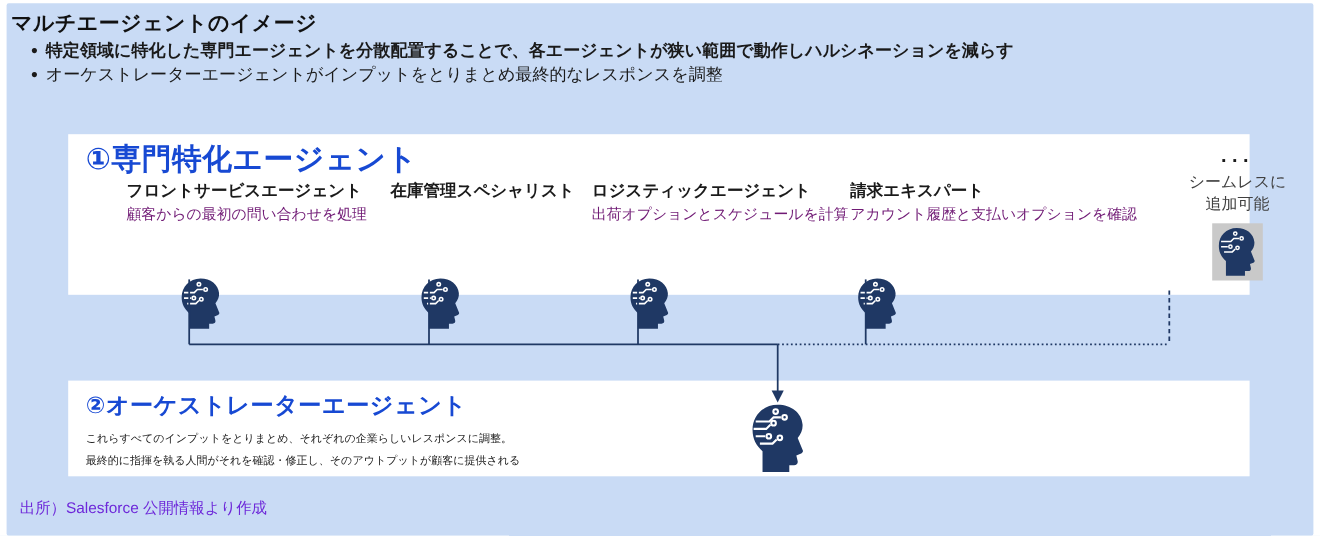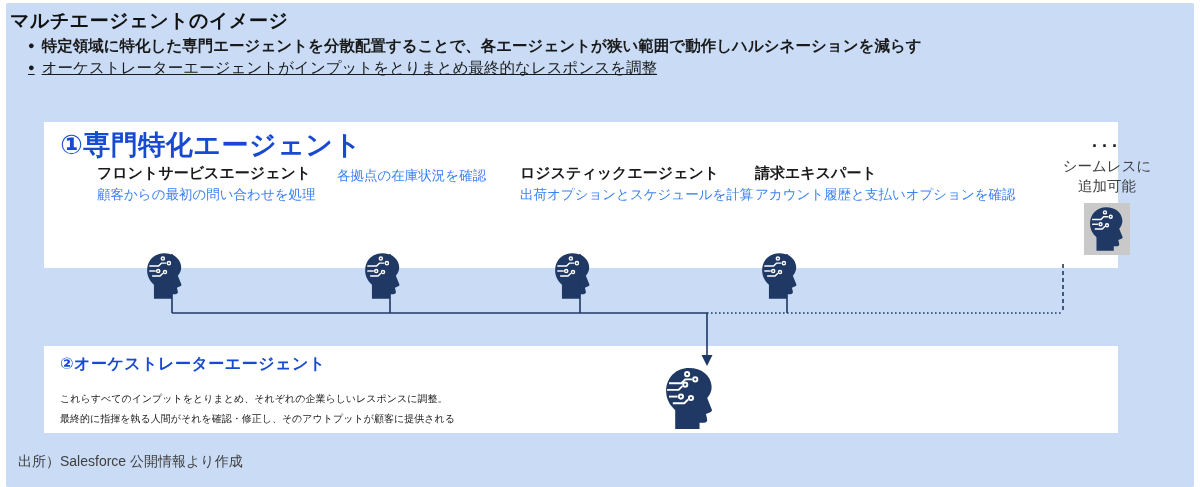--- a/index.html
+++ b/index.html
@@ -2,56 +2,56 @@
 <html><head>
 <meta charset="utf-8">
 <style>
   * { margin:0; padding:0; box-sizing:border-box; }
   body { background:#ffffff; font-family:"Liberation Sans","DejaVu Sans",sans-serif; }
   .canvas { position:relative; width:1200px; height:487px; background:#ffffff; overflow:hidden; }
   .panel { position:absolute; left:6px; top:3px; right:6px; bottom:0; background:#c9dbf5; border-radius:2px; z-index:0; }
   .title { position:absolute; left:10px; top:8px; font-size:19px; font-weight:700; color:#111; z-index:3; letter-spacing:0.5px; }
   .bullet { position:absolute; left:28px; font-size:15.5px; color:#1a1a1a; z-index:3; }
   .bullet .dot { font-size:11px; vertical-align:2px; margin-right:7px; }
-  .whitebox { position:absolute; left:44px; width:1074px; background:#ffffff; z-index:2;padding-left:41px; }
+  .whitebox { position:absolute; left:62px; width:1074px; background:#ffffff; z-index:2;padding-left:41px; }
   .box1 { top:122px; height:146px; }
   .box2 { top:346px; height:87px; }
   .h-blue { position:absolute; left:16px; font-weight:700; color:#1749d3; z-index:3; letter-spacing:0.5px; }
   .box1 .h-blue { top:5px; font-size:27px; }
-  .box2 .h-blue { top:8px; font-size:16px; }
+  .box2 .h-blue { top:8px; font-size:21px; }
   .agent-col { position:absolute; top:42px; z-index:3;margin-left:11px; }
   .agent-name { font-size:15px; font-weight:700; color:#1a1a1a; white-space:nowrap; }
-  .agent-desc { font-size:13.5px; color:#3b82f6; margin-top:3px; white-space:nowrap; }
+  .agent-desc { font-size:13.5px; color:#701a75; margin-top:3px; white-space:nowrap; }
   .head-wrap { position:absolute; top:88px; width:40px; height:48px; }
   .head-svg { width:100%; height:100%; display:block; }
   .more-col { position:absolute; left:1015px; top:14px; width:96px; text-align:center; z-index:3; }
   .more-dots { font-size:18px; font-weight:900; letter-spacing:5px; color:#1a1a1a; line-height:10px; height:12px; }
   .more-label { font-size:14.5px; color:#404040; margin-top:8px; line-height:20px; }
   .more-head { position:relative; margin:7px auto 0; width:46px; height:52px; background:#c9c9c9; display:flex; align-items:center; justify-content:center; }
   .more-head svg { width:38px; height:46px; }
   .connectors { position:absolute; left:0; top:0; width:1200px; height:487px; z-index:5; pointer-events:none; }
   .box2-text { position:absolute; left:16px; font-size:10px; color:#1a1a1a; z-index:3; white-space:nowrap; }
   .box2-line1 { top:46px; }
   .box2-line2 { top:66px;text-align:right; }
   .orch-head { position:absolute; left:619px; top:21px; width:54px; height:63px; z-index:4; }
-  .source { position:absolute; left:18px; top:453px; font-size:14px; color:#404040; z-index:3; }
+  .source { position:absolute; left:18px; top:453px; font-size:14px; color:#6d28d9; z-index:3; }
 </style>
 </head>
 <body>
 
 <div class="canvas">
 
   <div class="panel"></div>
 
   <div class="title">マルチエージェントのイメージ</div>
 
   <div class="bullet" style="top:36px;font-weight:bold;">
     <span class="dot">●</span><span>特定領域に特化した専門エージェントを分散配置することで、各エージェントが狭い範囲で動作しハルシネーションを減らす</span>
   </div>
-  <div class="bullet" style="top:58px;text-decoration:underline;">
+  <div class="bullet" style="top:58px;">
     <span class="dot">●</span><span>オーケストレーターエージェントがインプットをとりまとめ最終的なレスポンスを調整</span>
   </div>
 
   <div class="whitebox box1">
     <div class="h-blue">①専門特化エージェント</div>
 
     <div class="agent-col" style="left:42px;">
       <div class="agent-name">フロントサービスエージェント</div>
       <div class="agent-desc">顧客からの最初の問い合わせを処理</div>
       <div class="head-wrap" style="left:48px;">
@@ -64,21 +64,21 @@
               <circle cx="18.5" cy="26" r="2.2"></circle>
             <path d="M10 33 H21 L25 29"></path>
               <circle cx="28" cy="27.5" r="2.2"></circle>
             <circle cx="25" cy="8.5" r="2.2"></circle>
           </g>
         </svg>
       </div>
     </div>
 
     <div class="agent-col" style="left:282px;">
-      <div class="agent-desc">各拠点の在庫状況を確認</div>
+      <div class="agent-name">在庫管理スペシャリスト</div>
       <div class="head-wrap" style="left:26px;">
         <svg class="head-svg" viewBox="0 0 56 66">
           <path d="M27 1 C13 1 3 11.5 3 25 c0 8.5 3.6 15 9.5 20.2 L12.5 65 H38 v-6.5 h4.5 c2.6 0 4-1.6 3.4-4.2 l-1.2-5 4.6-1.9 c1.8-0.8 2.2-2.4 1.1-4 L46 32.6 c3.4-4.2 5-8 4.6-13 C49.6 8.6 39.9 1 27 1 Z" fill="#1f3864"></path>
           <g stroke="#ffffff" stroke-width="2" fill="none">
             <path d="M6 19 H19 L23 15 H30"></path>
               <circle cx="33.5" cy="15" r="2.2"></circle>
             <path d="M6 26 H15"></path>
               <circle cx="18.5" cy="26" r="2.2"></circle>
             <path d="M10 33 H21 L25 29"></path>
               <circle cx="28" cy="27.5" r="2.2"></circle>

